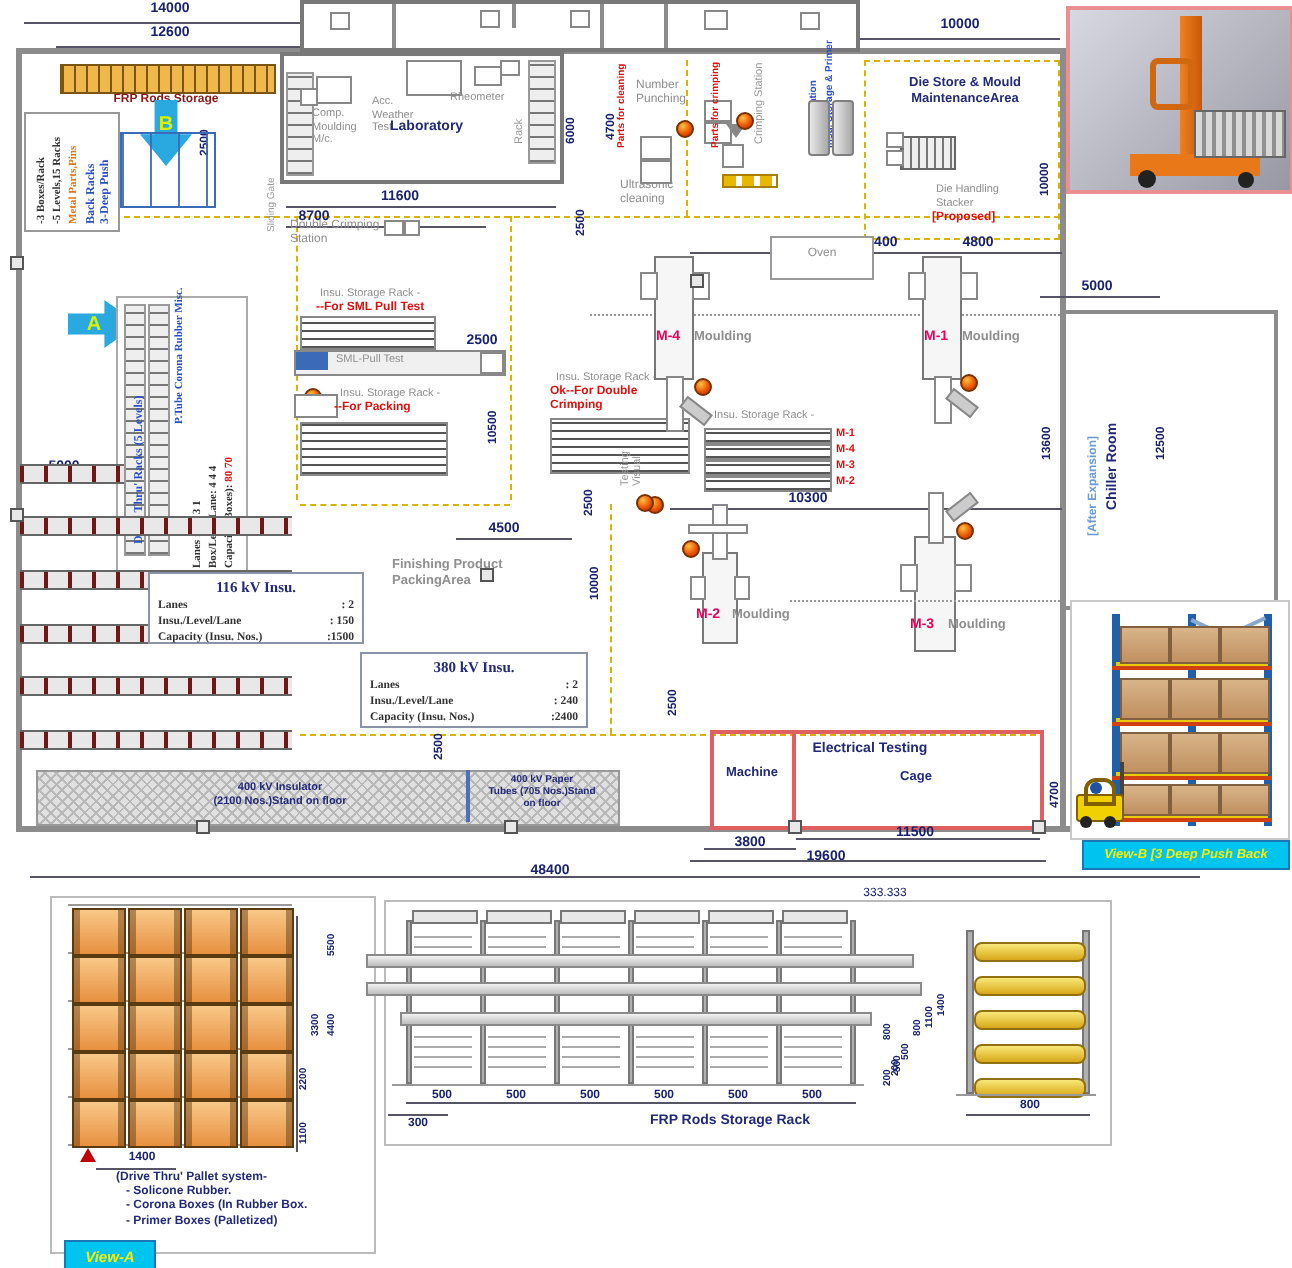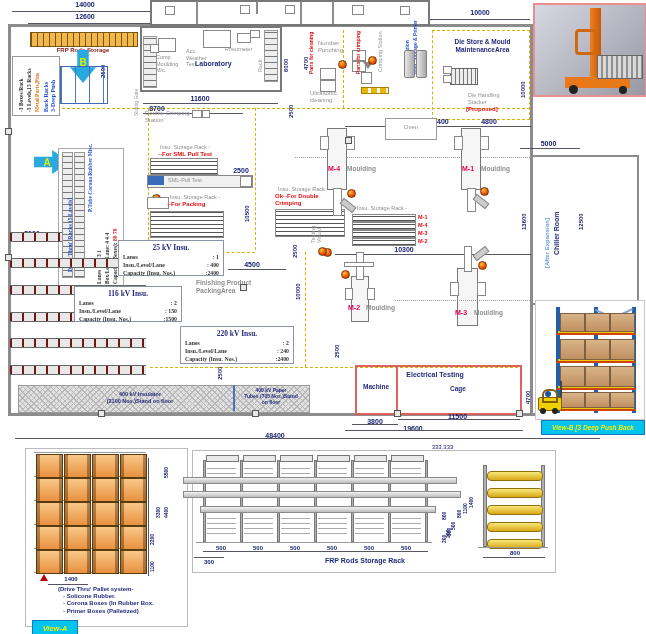--- a/index.html
+++ b/index.html
@@ -280,52 +280,37 @@
   <div class="vt serif" style="left:113px;top:284px;font-size:5.5px;font-weight:bold"><span style="color:#333">Capacity (Boxes):</span> <span class="red">80  70</span></div>
   <span class="dim" style="left:14px;top:230px;width:36px">5000</span>
   <div class="dimline" style="left:10px;top:238px;width:50px"></div>
   <div class="dt" style="left:10px;top:232px;width:52px"></div>
   <div class="dt" style="left:10px;top:258px;width:136px"></div>
   <div class="dt" style="left:10px;top:285px;width:136px"></div>
   <div class="dt" style="left:10px;top:312px;width:136px"></div>
   <div class="dt" style="left:10px;top:338px;width:136px"></div>
   <div class="dt" style="left:10px;top:365px;width:136px"></div>
 
-  <div class="kvbox" style="left:118px;top:240px;width:106px;height:36px">
-    <div class="kvtitle">25 kV Insu.</div>
-    <div class="kvrow">
-        <span>Lanes</span>
-        <span>: 1</span>
-      </div>
-    <div class="kvrow">
-        <span>Insu./Level/Lane</span>
-        <span>: 400</span>
-      </div>
-    <div class="kvrow">
-        <span>Capacity (Insu. Nos.)</span>
-        <span>:2400</span>
-      </div>
-  </div>
   <div class="kvbox" style="left:74px;top:286px;width:108px;height:36px">
     <div class="kvtitle">116 kV Insu.</div>
     <div class="kvrow">
         <span>Lanes</span>
         <span>: 2</span>
       </div>
     <div class="kvrow">
         <span>Insu./Level/Lane</span>
         <span>: 150</span>
       </div>
     <div class="kvrow">
         <span>Capacity (Insu. Nos.)</span>
         <span>:1500</span>
       </div>
   </div>
   <div class="kvbox" style="left:180px;top:326px;width:114px;height:38px">
-    <div class="kvtitle">220 kV Insu.</div>
+    <div class="kvtitle">380 kV Insu.</div>
     <div class="kvrow">
         <span>Lanes</span>
         <span>: 2</span>
       </div>
     <div class="kvrow">
         <span>Insu./Level/Lane</span>
         <span>: 240</span>
       </div>
     <div class="kvrow">
         <span>Capacity (Insu. Nos.)</span>

